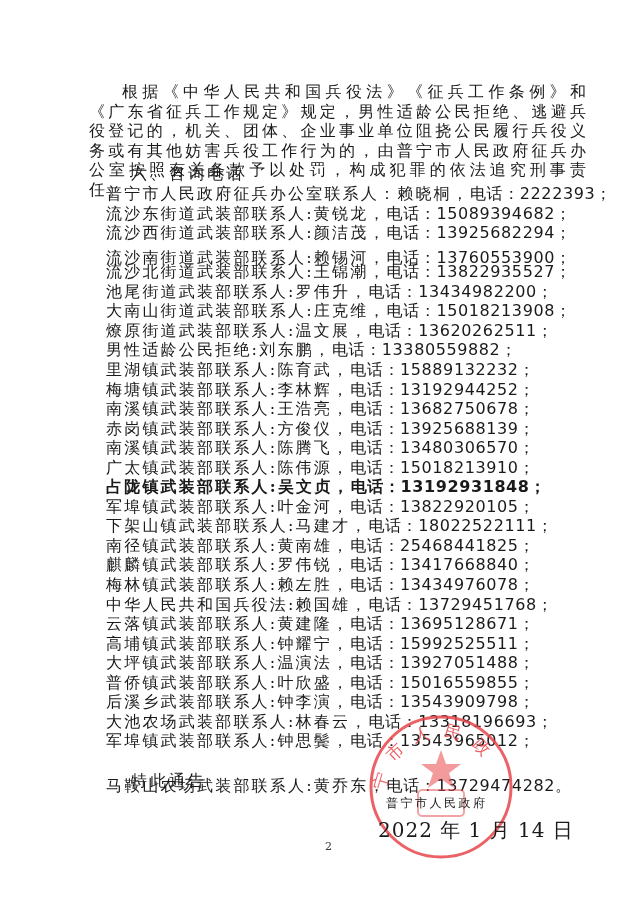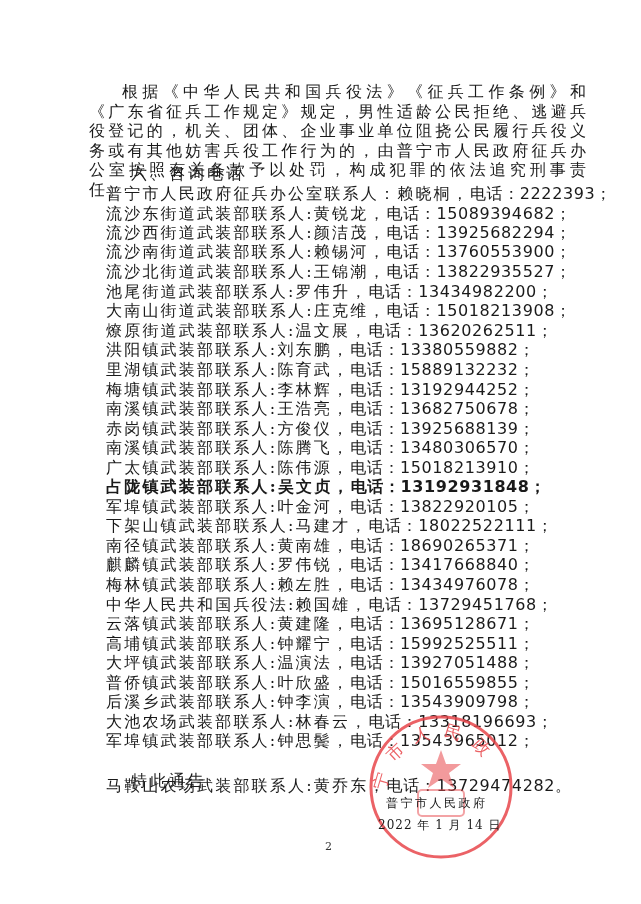--- a/index.html
+++ b/index.html
@@ -7,51 +7,51 @@
          font-family:"DejaVu Serif", "Liberation Serif", serif; color:#1a1a1a; }
   .page { position:absolute; left:0; top:0; width:641px; height:904px; }
   .para { position:absolute; left:73px; width:500px; font-size:16px; line-height:19.6px;
           letter-spacing:3.1px; text-align:justify; top:66px; margin:16px; text-indent:33px; }
   .line { position:absolute; left:106px; font-size:16px; line-height:19.6px; white-space:nowrap; letter-spacing:1.2px; }
   .heading { letter-spacing:3px;margin-left:25px; }
   .contact .name { letter-spacing:2.2px; }
   .contact .phone { font-family:"DejaVu Sans", "Liberation Sans", sans-serif; letter-spacing:0.6px; }
   .seal { position:absolute; left:366px; top:712px; width:150px; height:150px; }
   .sign { position:absolute; left:386px; top:795px; font-size:12px; letter-spacing:2.5px; white-space:nowrap; }
-  .date { position:absolute; left:378px; top:817px; font-size:12px; letter-spacing:1px; white-space:nowrap; }
+  .date { position:absolute; left:378px; top:817px; font-size:20px; letter-spacing:1px; white-space:nowrap; }
   .pagenum { position:absolute; left:325px; top:840px; font-size:11px; color:#333; }
 </style>
 </head>
 <body>
 
 <div class="page">
   <p class="para">根据《中华人民共和国兵役法》《征兵工作条例》和《广东省征兵工作规定》规定，男性适龄公民拒绝、逃避兵役登记的，机关、团体、企业事业单位阻挠公民履行兵役义务或有其他妨害兵役工作行为的，由普宁市人民政府征兵办公室按照有关条款予以处罚，构成犯罪的依法追究刑事责任。</p>
 
   <div class="line heading" style="top:164px">六、咨询电话</div>
 
   <div id="contacts">
       <div class="line contact" style="top: 184px;"><span class="name">普宁市人民政府征兵办公室联系人：赖晓桐，</span><span class="phone">电话：2222393；</span></div>
       <div class="line contact" style="top: 203.55px;"><span class="name">流沙东街道武装部联系人:黄锐龙，</span><span class="phone">电话：15089394682；</span></div>
       <div class="line contact" style="top: 223.1px;"><span class="name">流沙西街道武装部联系人:颜洁茂，</span><span class="phone">电话：13925682294；</span></div>
-      <div class="line contact" style="top: 242px;"><span class="name">流沙南街道武装部联系人:赖锡河，</span><span class="phone">电话：13760553900；</span></div>
+      <div class="line contact" style="top: 248px;"><span class="name">流沙南街道武装部联系人:赖锡河，</span><span class="phone">电话：13760553900；</span></div>
       <div class="line contact" style="top: 262.2px;"><span class="name">流沙北街道武装部联系人:王锦潮，</span><span class="phone">电话：13822935527；</span></div>
       <div class="line contact" style="top: 281.75px;"><span class="name">池尾街道武装部联系人:罗伟升，</span><span class="phone">电话：13434982200；</span></div>
       <div class="line contact" style="top: 301.3px;"><span class="name">大南山街道武装部联系人:庄克维，</span><span class="phone">电话：15018213908；</span></div>
       <div class="line contact" style="top: 320.85px;"><span class="name">燎原街道武装部联系人:温文展，</span><span class="phone">电话：13620262511；</span></div>
-      <div class="line contact" style="top: 340.4px;"><span class="name">洪阳镇武装部联系人:刘东鹏，</span><span class="phone">电话：13380559882；</span></div>
+      <div class="line contact" style="top: 340.4px;"><span class="name">男性适龄公民拒绝:刘东鹏，</span><span class="phone">电话：13380559882；</span></div>
       <div class="line contact" style="top: 359.95px;"><span class="name">里湖镇武装部联系人:陈育武，</span><span class="phone">电话：15889132232；</span></div>
       <div class="line contact" style="top: 379.5px;"><span class="name">梅塘镇武装部联系人:李林辉，</span><span class="phone">电话：13192944252；</span></div>
       <div class="line contact" style="top: 399.05px;"><span class="name">南溪镇武装部联系人:王浩亮，</span><span class="phone">电话：13682750678；</span></div>
       <div class="line contact" style="top: 418.6px;"><span class="name">赤岗镇武装部联系人:方俊仪，</span><span class="phone">电话：13925688139；</span></div>
       <div class="line contact" style="top: 438.15px;"><span class="name">南溪镇武装部联系人:陈腾飞，</span><span class="phone">电话：13480306570；</span></div>
       <div class="line contact" style="top: 457.7px;"><span class="name">广太镇武装部联系人:陈伟源，</span><span class="phone">电话：15018213910；</span></div>
       <div class="line contact" style="top: 477.25px; font-weight: bold;"><span class="name">占陇镇武装部联系人:吴文贞，</span><span class="phone">电话：13192931848；</span></div>
       <div class="line contact" style="top: 496.8px;"><span class="name">军埠镇武装部联系人:叶金河，</span><span class="phone">电话：13822920105；</span></div>
       <div class="line contact" style="top: 516.35px;"><span class="name">下架山镇武装部联系人:马建才，</span><span class="phone">电话：18022522111；</span></div>
-      <div class="line contact" style="top: 535.9px;"><span class="name">南径镇武装部联系人:黄南雄，</span><span class="phone">电话：18690265371；</span></div>
+      <div class="line contact" style="top: 535.9px;"><span class="name">南径镇武装部联系人:黄南雄，</span><span class="phone">电话：25468441825；</span></div>
       <div class="line contact" style="top: 555.45px;"><span class="name">麒麟镇武装部联系人:罗伟锐，</span><span class="phone">电话：13417668840；</span></div>
       <div class="line contact" style="top: 575px;"><span class="name">梅林镇武装部联系人:赖左胜，</span><span class="phone">电话：13434976078；</span></div>
       <div class="line contact" style="top: 594.55px;"><span class="name">中华人民共和国兵役法:赖国雄，</span><span class="phone">电话：13729451768；</span></div>
       <div class="line contact" style="top: 614.1px;"><span class="name">云落镇武装部联系人:黄建隆，</span><span class="phone">电话：13695128671；</span></div>
       <div class="line contact" style="top: 633.65px;"><span class="name">高埔镇武装部联系人:钟耀宁，</span><span class="phone">电话：15992525511；</span></div>
       <div class="line contact" style="top: 653.2px;"><span class="name">大坪镇武装部联系人:温演法，</span><span class="phone">电话：13927051488；</span></div>
       <div class="line contact" style="top: 672.75px;"><span class="name">普侨镇武装部联系人:叶欣盛，</span><span class="phone">电话：15016559855；</span></div>
       <div class="line contact" style="top: 692.3px;"><span class="name">后溪乡武装部联系人:钟李演，</span><span class="phone">电话：13543909798；</span></div>
       <div class="line contact" style="top: 711.85px;"><span class="name">大池农场武装部联系人:林春云，</span><span class="phone">电话：13318196693；</span></div>
       <div class="line contact" style="top: 731.4px;"><span class="name">军埠镇武装部联系人:钟思鬓，</span><span class="phone">电话：13543965012；</span></div>

